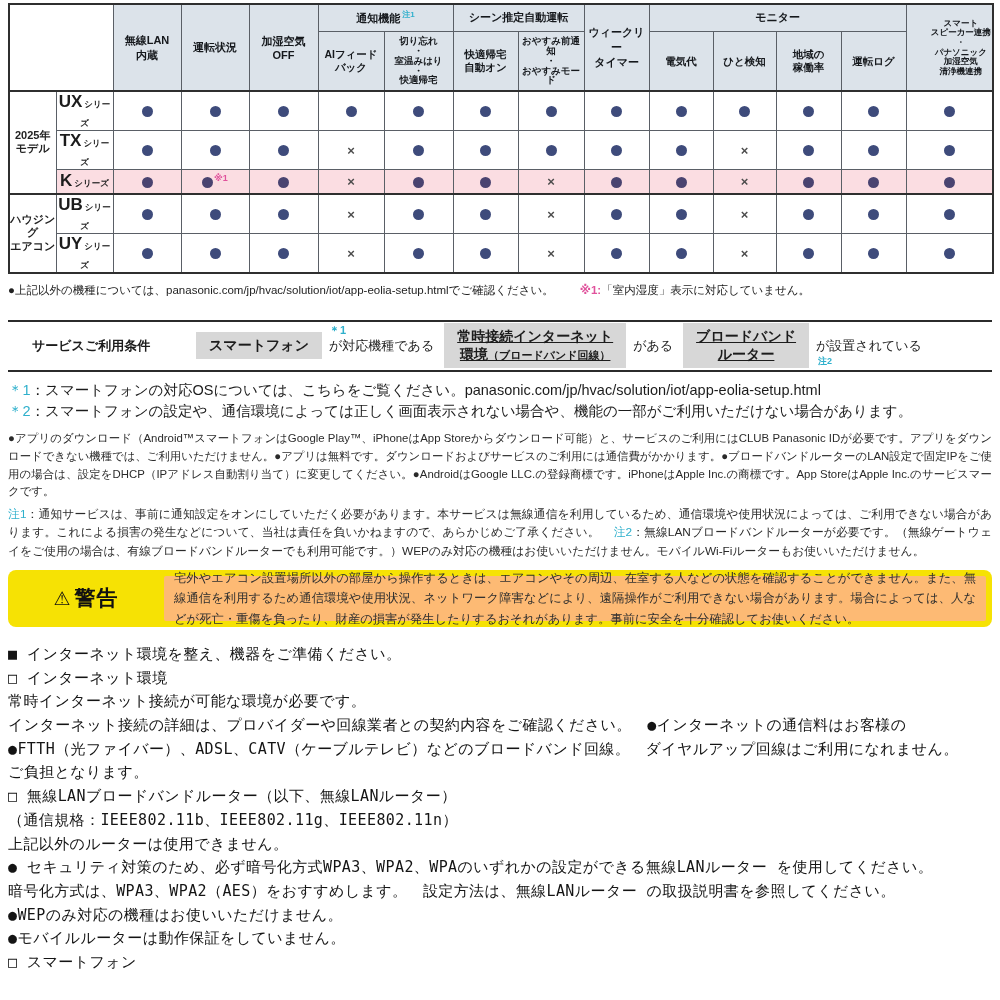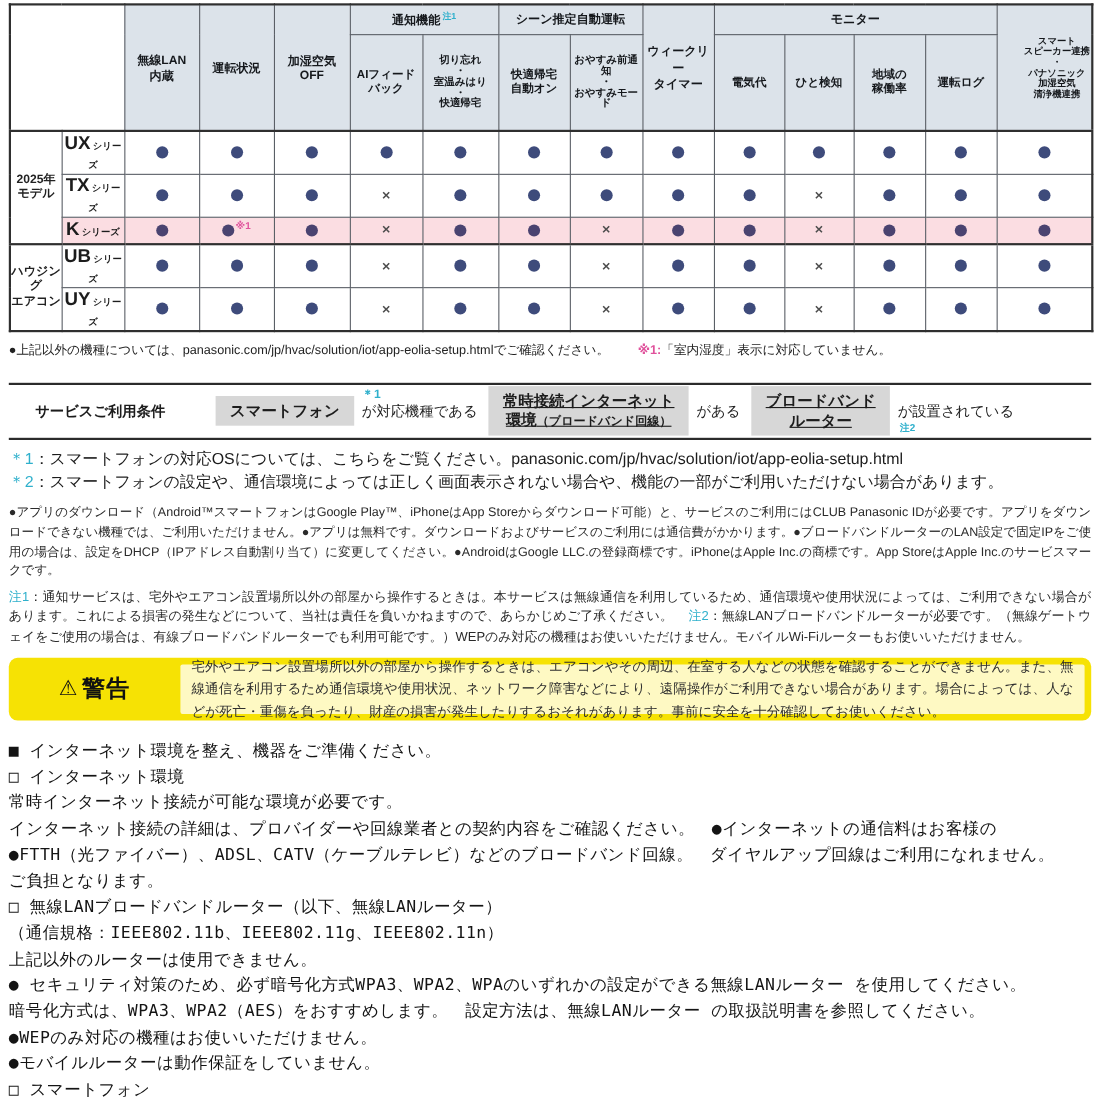--- a/index.html
+++ b/index.html
@@ -5,21 +5,21 @@
   * { margin:0; padding:0; box-sizing:border-box; }
   html,body { width:1000px; background:#fff; font-family:"Liberation Sans","DejaVu Sans",sans-serif; color:#1c1c1c; }
   .page { width:1000px; height:1000px; padding:3px 8px 0 8px; overflow:hidden; }
 
   
   table.feat { border-collapse:collapse; width:984px; table-layout:fixed; }
   table.feat th, table.feat td { border:1px solid #5a5f66; text-align:center; vertical-align:middle; }
   table.feat { border:2px solid #2f2f2f; }
   thead th { background:#dce3ea; font-weight:600; color:#15181c; white-space:pre-line; }
   thead tr.grow th { height:27px; font-size:11px; }
-  thead tr.srow th { height:88px; font-size:10.5px; line-height:1.18;margin-left:12px; }
+  thead tr.srow th { height:60px; font-size:10.5px; line-height:1.18;margin-left:12px; }
   thead th.corner { background:#fff; border-top:1px solid #fff; border-left:1px solid #fff; }
   thead { border-bottom:2px solid #2f2f2f; }
   th.xs { font-size:9.5px !important; line-height:1.03 !important; }
   th.xxs { font-size:8.5px !important; line-height:1.12 !important;padding-left:23px; }
   sup.hnote { color:#2fb0cc; font-size:8px; font-weight:600; margin-left:2px; }
   tbody tr { height:24px; }
   tbody th { background:#fff; font-weight:700; }
   th.rowgroup { font-size:11px; line-height:1.2; white-space:pre-line; color:#222; }
   span.ser { font-size:17px; font-weight:700; letter-spacing:0; }
   span.sfx { font-size:8.5px; font-weight:600; margin-left:2px; }
@@ -53,21 +53,21 @@
 
   
   p.dense { margin-top:7px; font-size:11.4px; line-height:1.56; color:#2a2a2a; text-align:justify; }
   p.notes { margin-top:4px; font-size:11.8px; line-height:1.55; color:#2a2a2a; text-align:justify; }
   .mlgap { margin-left:14px; }
 
   
   .warn { margin-top:10px; background:#f6e204; border-radius:8px; height:57px; display:flex; align-items:stretch; }
   .warn-label { width:156px; display:flex; align-items:center; justify-content:center; font-size:21px; font-weight:700; color:#111; letter-spacing:1px; }
   .warn-icon { font-size:19px; margin-right:3px; }
-  .warn-body { flex:1; background:#fef9c3; margin:6px 6px 6px 0; border-radius:2px; padding:3px 10px; display:flex; align-items:center; }
+  .warn-body { flex:1; background:#fdba74; margin:6px 6px 6px 0; border-radius:2px; padding:3px 10px; display:flex; align-items:center; }
   .warn-body p { font-size:12.3px; line-height:1.66; color:#2e2e2e; text-align:justify; }
 
   
   .setup { margin-top:16px; font-family:"DejaVu Sans Mono","Liberation Mono",monospace; }
   .sline { font-size:15px; line-height:23.7px; color:#141414; letter-spacing:0.4px; white-space:pre; }
 </style>
 </head>
 <body>
 
 <div class="page">
@@ -236,21 +236,21 @@
     <div class="cond-join"><span>が設置されている</span><span class="sub2">注2</span></div>
   </div>
 
   <div class="stars">
     <p><span class="cyan">＊1</span><span>：スマートフォンの対応OSについては、こちらをご覧ください。panasonic.com/jp/hvac/solution/iot/app-eolia-setup.html</span></p>
     <p><span class="cyan">＊2</span><span>：スマートフォンの設定や、通信環境によっては正しく画面表示されない場合や、機能の一部がご利用いただけない場合があります。</span></p>
   </div>
 
   <p class="dense">●アプリのダウンロード（Android™スマートフォンはGoogle Play™、iPhoneはApp Storeからダウンロード可能）と、サービスのご利用にはCLUB Panasonic IDが必要です。アプリをダウンロードできない機種では、ご利用いただけません。●アプリは無料です。ダウンロードおよびサービスのご利用には通信費がかかります。●ブロードバンドルーターのLAN設定で固定IPをご使用の場合は、設定をDHCP（IPアドレス自動割り当て）に変更してください。●AndroidはGoogle LLC.の登録商標です。iPhoneはApple Inc.の商標です。App StoreはApple Inc.のサービスマークです。</p>
 
-  <p class="notes"><span class="cyan">注1</span><span>：通知サービスは、宅外やエアコン設置場所以外の部屋から操作するときは。本サービスは無線通信を利用しているため、通信環境や使用状況によっては、ご利用できない場合があります。これによる損害の発生などについて、当社は責任を負いかねますので、あらかじめご了承ください。</span><span class="cyan mlgap">注2</span><span>：無線LANブロードバンドルーターが必要です。（無線ゲートウェイをご使用の場合は、有線ブロードバンドルーターでも利用可能です。）WEPのみ対応の機種はお使いいただけません。モバイルWi-Fiルーターもお使いいただけません。</span></p>
+  <p class="notes"><span class="cyan">注1</span><span>：通知サービスは、事前に通知設定をオンにしていただく必要があります。本サービスは無線通信を利用しているため、通信環境や使用状況によっては、ご利用できない場合があります。これによる損害の発生などについて、当社は責任を負いかねますので、あらかじめご了承ください。</span><span class="cyan mlgap">注2</span><span>：無線LANブロードバンドルーターが必要です。（無線ゲートウェイをご使用の場合は、有線ブロードバンドルーターでも利用可能です。）WEPのみ対応の機種はお使いいただけません。モバイルWi-Fiルーターもお使いいただけません。</span></p>
 
   <div class="warn">
     <div class="warn-label">
         <span class="warn-icon">⚠</span>
         <span>警告</span>
       </div>
     <div class="warn-body">
         <p>宅外やエアコン設置場所以外の部屋から操作するときは、エアコンやその周辺、在室する人などの状態を確認することができません。また、無線通信を利用するため通信環境や使用状況、ネットワーク障害などにより、遠隔操作がご利用できない場合があります。場合によっては、人などが死亡・重傷を負ったり、財産の損害が発生したりするおそれがあります。事前に安全を十分確認してお使いください。</p>
       </div>
   </div>

